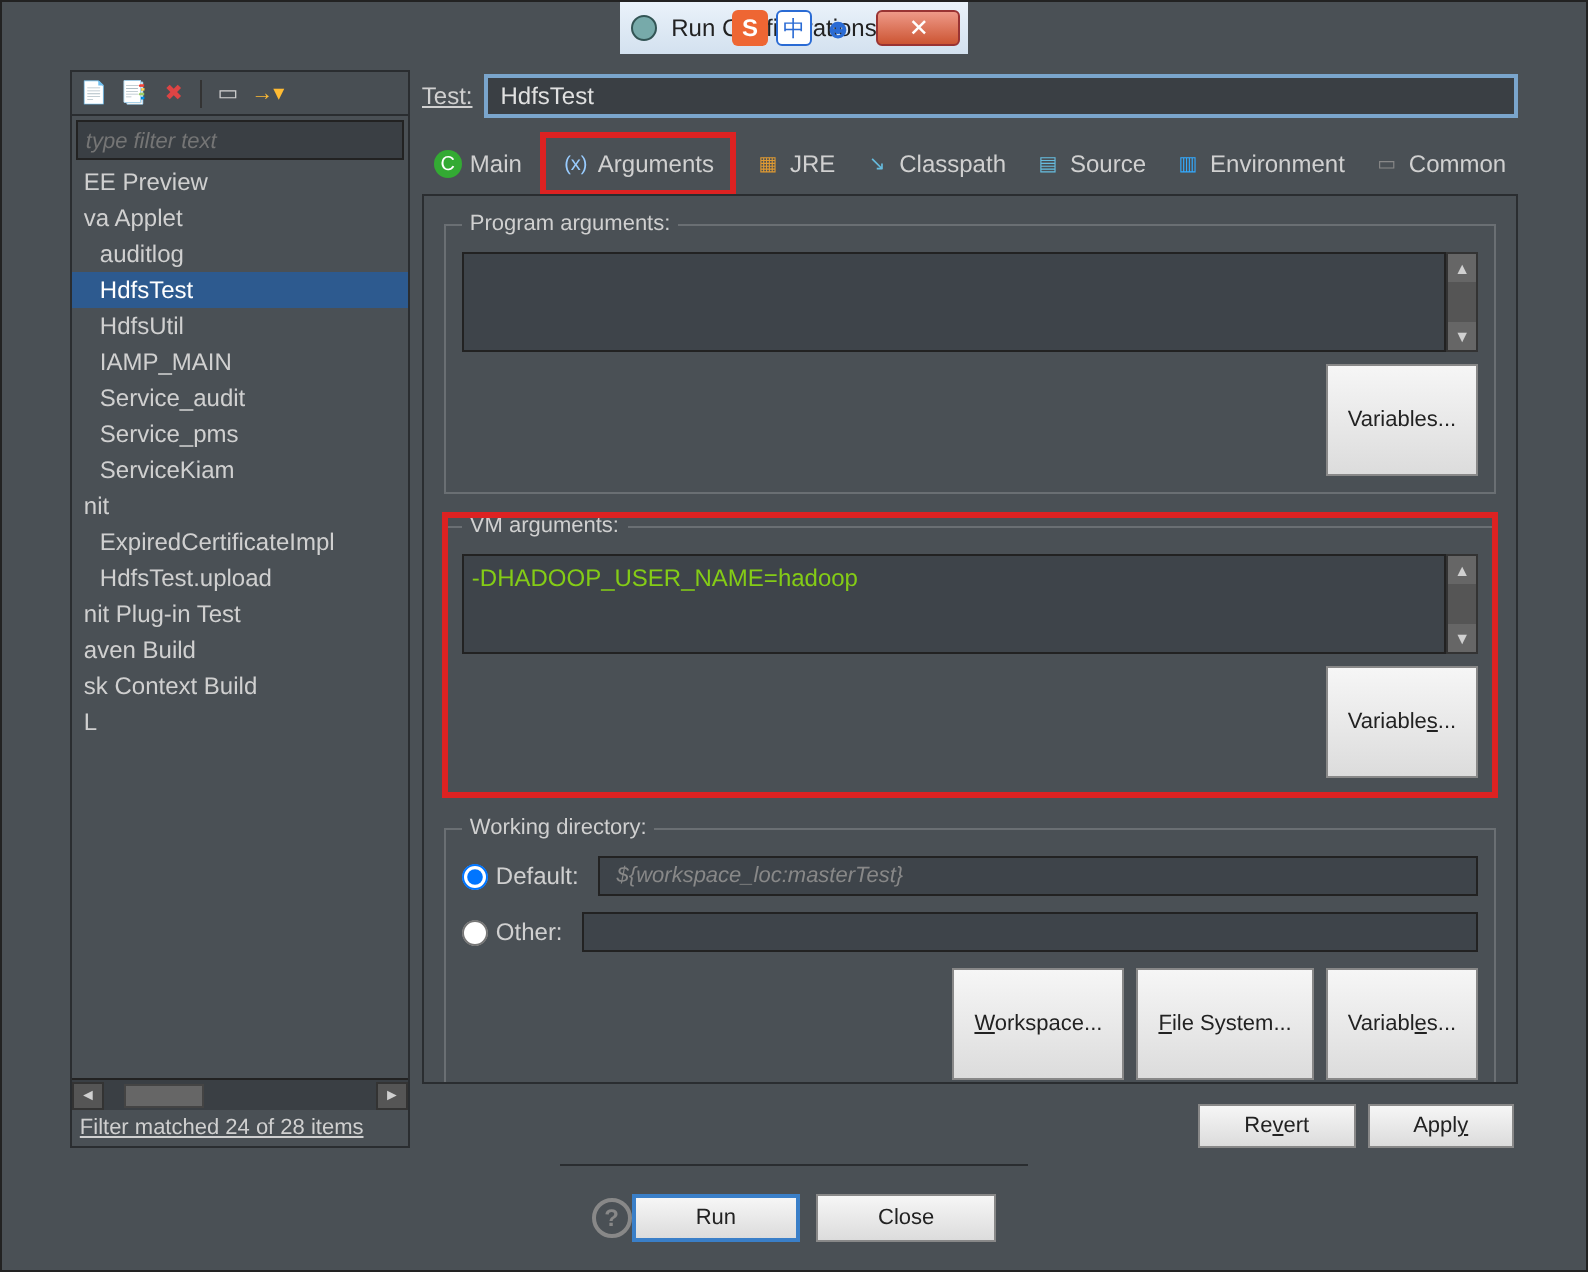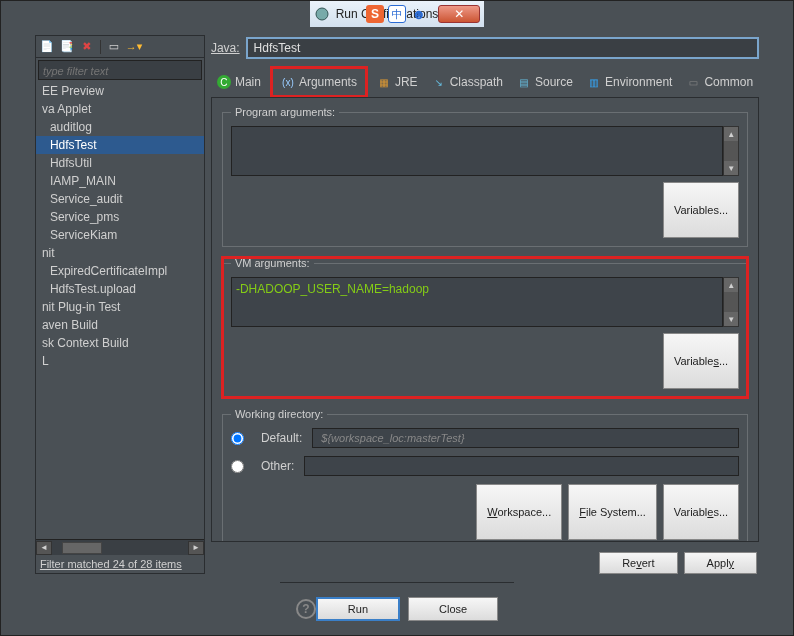--- a/index.html
+++ b/index.html
@@ -57,21 +57,21 @@
 .ta-wrap { display:flex; }
 textarea { flex:1; background:#3e444a; border:1px solid #222; color:#84cc16; font-size:12px; padding:4px; resize:none; height:50px; font-family:inherit; }
 .vscroll { width:16px; background:#555; border:1px solid #333; display:flex; flex-direction:column; justify-content:space-between; }
 .vscroll span { height:14px; display:flex; align-items:center; justify-content:center; font-size:8px; background:#666; }
 .btn-row { display:flex; justify-content:flex-end; margin-top:6px; }
 .btn { background:linear-gradient(#f6f6f6,#dcdcdc); border:1px solid #888; color:#222; font-size:11px; padding:21px 10px; cursor:pointer; }
 .btn .ul { text-decoration:underline; }
 fieldset.vm-hl { outline:3px solid #d22; outline-offset:-2px; }
 
 .wd-row { display:flex; align-items:center; gap:10px; margin-bottom:8px; }
-.wd-row label { font-size:12px; display:flex; align-items:center; gap:17px; }
+.wd-row label { font-size:12px; display:flex; align-items:center; gap:4px; }
 .wd-input { flex:1; background:#3e444a; border:1px solid #222; height:20px; color:#888; font-size:11px; padding:0 8px; font-style:italic; }
 .wd-input.empty { background:#3e444a; }
 .wd-btns { display:flex; justify-content:flex-end; gap:6px; }
 
 .revert-row { display:flex; justify-content:flex-end; gap:6px; padding:10px 2px 0; }
 .revert-row .btn { padding:4px 22px; }
 
 .footer { background:#4a5055; border-top:1px solid #2a2d30; padding:14px 16px; display:flex; align-items:center; }
 .help { width:20px; height:20px; border-radius:50%; border:2px solid #888; color:#888; display:flex; align-items:center; justify-content:center; font-size:12px; font-weight:bold; cursor:pointer; }
 .footer-btns { margin-left:auto; display:flex; gap:8px; }
@@ -135,21 +135,21 @@
       <div class="hscroll">
         <span class="arrow">◄</span>
         <span class="thumb"></span>
         <span class="arrow" style="margin-left:auto">►</span>
       </div>
       <div class="filter-status">Filter matched 24 of 28 items</div>
     </div>
 
     <div class="right-col">
       <div class="name-row">
-        <label><span class="ul">Java:</span></label>
+        <label><span class="ul">Test:</span></label>
         <input class="name-input" value="HdfsTest" style="">
       </div>
 
       <div class="tabs">
         <div class="tab">
             <span class="ticon" style="background:#3a3;border-radius:50%;color:#fff">C</span>
             <span>Main</span>
           </div>
         <div class="tab active">
             <span class="ticon" style="color:#9cf">(x)</span>

